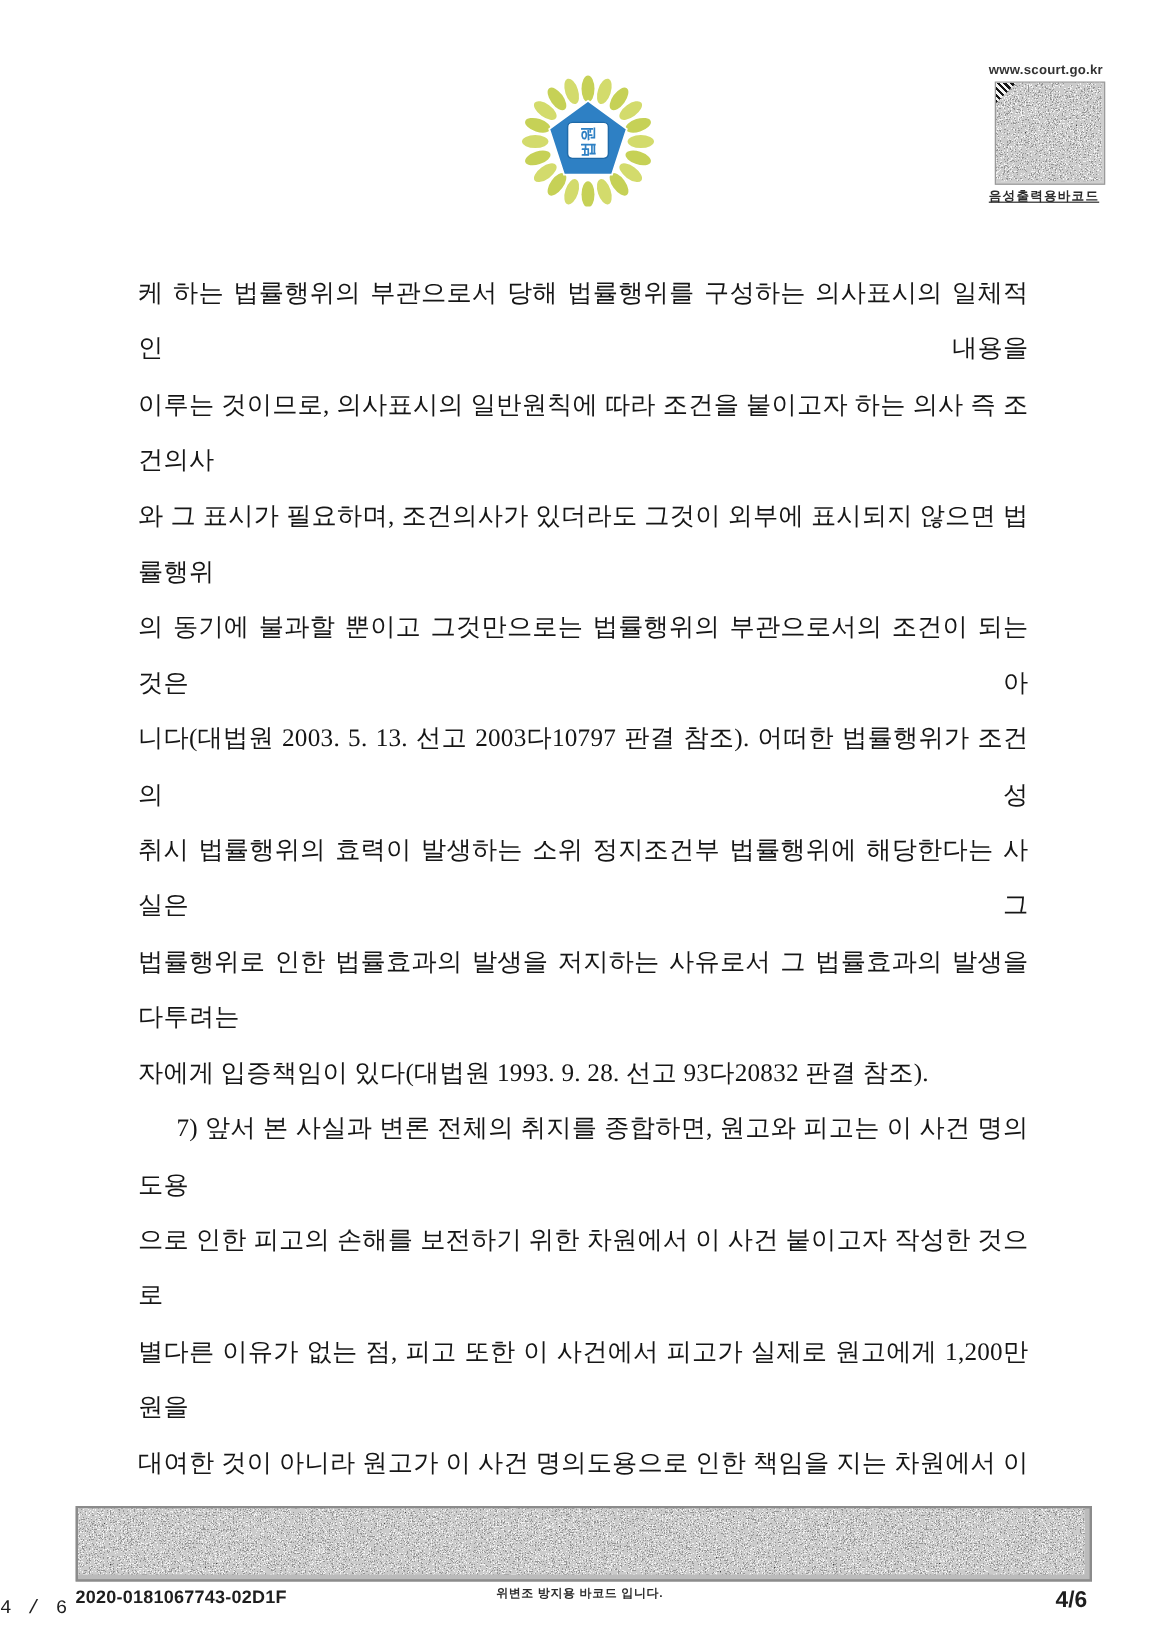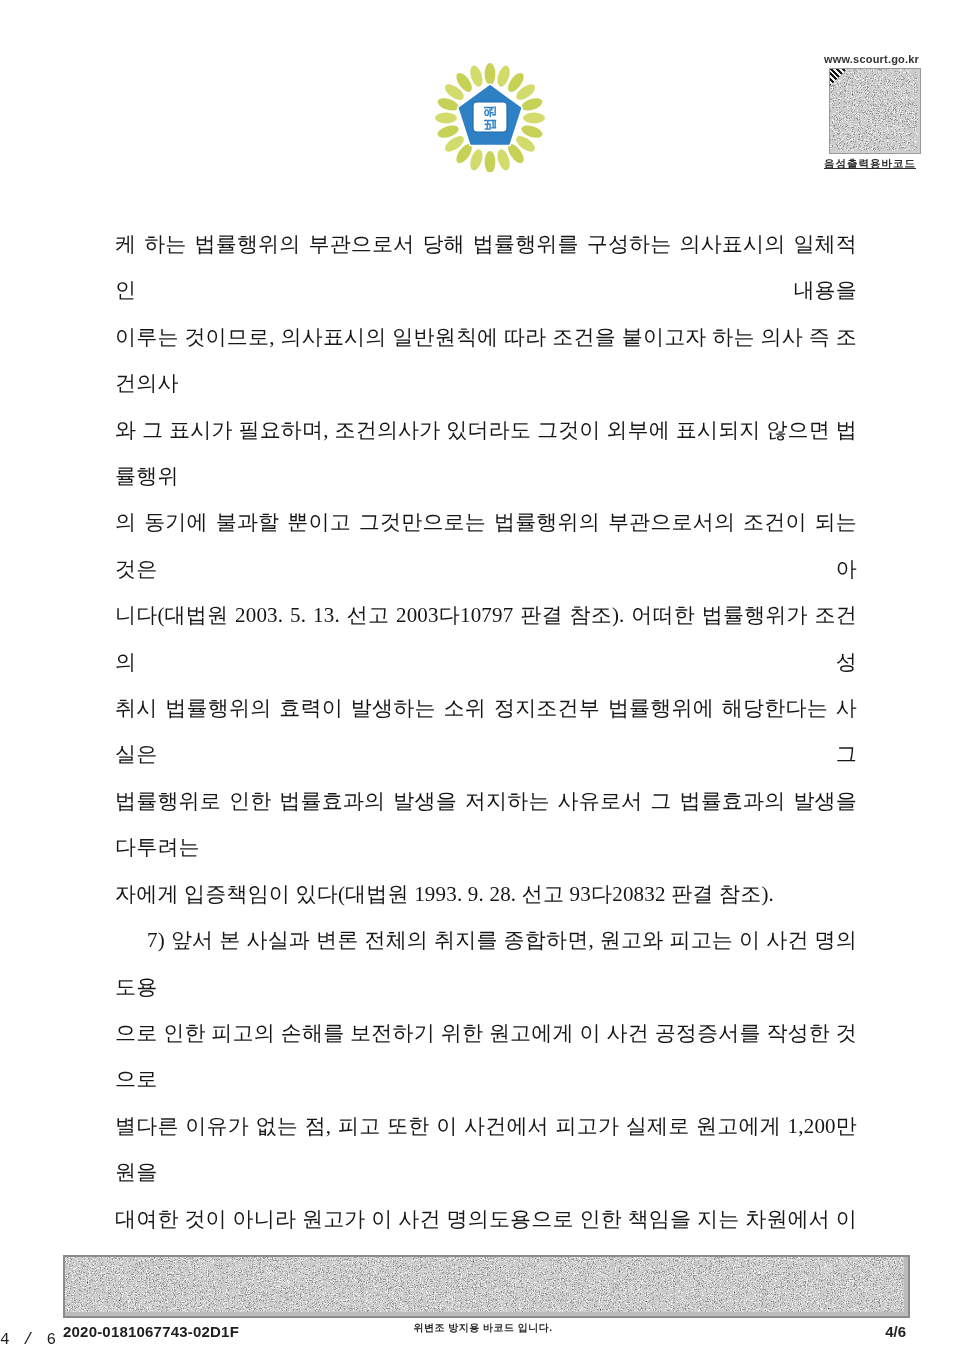--- a/index.html
+++ b/index.html
@@ -42,21 +42,21 @@
   .bottom-strip{position:absolute;left:63px;top:1255px;width:843px;height:59px;
                 border:2px solid #8b8b8b;background:#bbb;}
   .bottom-strip svg{display:block;}
   .footer-row{position:absolute;left:0;top:1320px;width:966px;height:46px;
               font-family:"Liberation Sans","DejaVu Sans",sans-serif;color:#1e1e1e;}
   .doc-number{position:absolute;left:63px;top:3px;font-size:15px;font-weight:600;letter-spacing:.2px;}
   .barcode-caption{position:absolute;left:0;top:1px;width:100%;text-align:center;
                    font-size:10px;font-weight:bold;color:#2c2c2c;letter-spacing:.5px;}
   .page-center{position:absolute;left:0;top:11px;width:100%;text-align:left;
                font-size:16px;letter-spacing:2px;font-family:Liberation Mono, monospace;}
-  .page-right{position:absolute;right:60px;top:3px;font-size:15px;font-weight:600;}
+  .page-right{position:absolute;right:60px;top:3px;font-size:19px;font-weight:600;}
 </style>
 </head>
 <body>
 
 <div class="page">
 
   <div class="emblem">
     <svg width="120" height="112" viewBox="0 0 120 112">
       <defs>
         <ellipse id="petal" cx="60" cy="14" rx="5.4" ry="11"></ellipse>
@@ -113,21 +113,21 @@
   <div class="doc-body">
     <div class="line">케 하는 법률행위의 부관으로서 당해 법률행위를 구성하는 의사표시의 일체적인 내용을</div>
     <div class="line">이루는 것이므로, 의사표시의 일반원칙에 따라 조건을 붙이고자 하는 의사 즉 조건의사</div>
     <div class="line">와 그 표시가 필요하며, 조건의사가 있더라도 그것이 외부에 표시되지 않으면 법률행위</div>
     <div class="line">의 동기에 불과할 뿐이고 그것만으로는 법률행위의 부관으로서의 조건이 되는 것은 아</div>
     <div class="line">니다(대법원 2003. 5. 13. 선고 2003다10797 판결 참조). 어떠한 법률행위가 조건의 성</div>
     <div class="line">취시 법률행위의 효력이 발생하는 소위 정지조건부 법률행위에 해당한다는 사실은 그</div>
     <div class="line">법률행위로 인한 법률효과의 발생을 저지하는 사유로서 그 법률효과의 발생을 다투려는</div>
     <div class="line end">자에게 입증책임이 있다(대법원 1993. 9. 28. 선고 93다20832 판결 참조).</div>
     <div class="line ind1">7) 앞서 본 사실과 변론 전체의 취지를 종합하면, 원고와 피고는 이 사건 명의도용</div>
-    <div class="line">으로 인한 피고의 손해를 보전하기 위한 원고에게 이 사건 공정증서를 작성한 것으로</div>
+    <div class="line">으로 인한 피고의 손해를 보전하기 위한 차원에서 이 사건 붙이고자 작성한 것으로</div>
     <div class="line">별다른 이유가 없는 점, 피고 또한 이 사건에서 피고가 실제로 원고에게 1,200만 원을</div>
     <div class="line">대여한 것이 아니라 원고가 이 사건 명의도용으로 인한 책임을 지는 차원에서 이 사건</div>
 
   </div>
 
   <div class="bottom-strip">
     <svg width="839" height="55">
         <rect width="839" height="55" filter="url(#grain)"></rect>
       </svg>
   </div>

